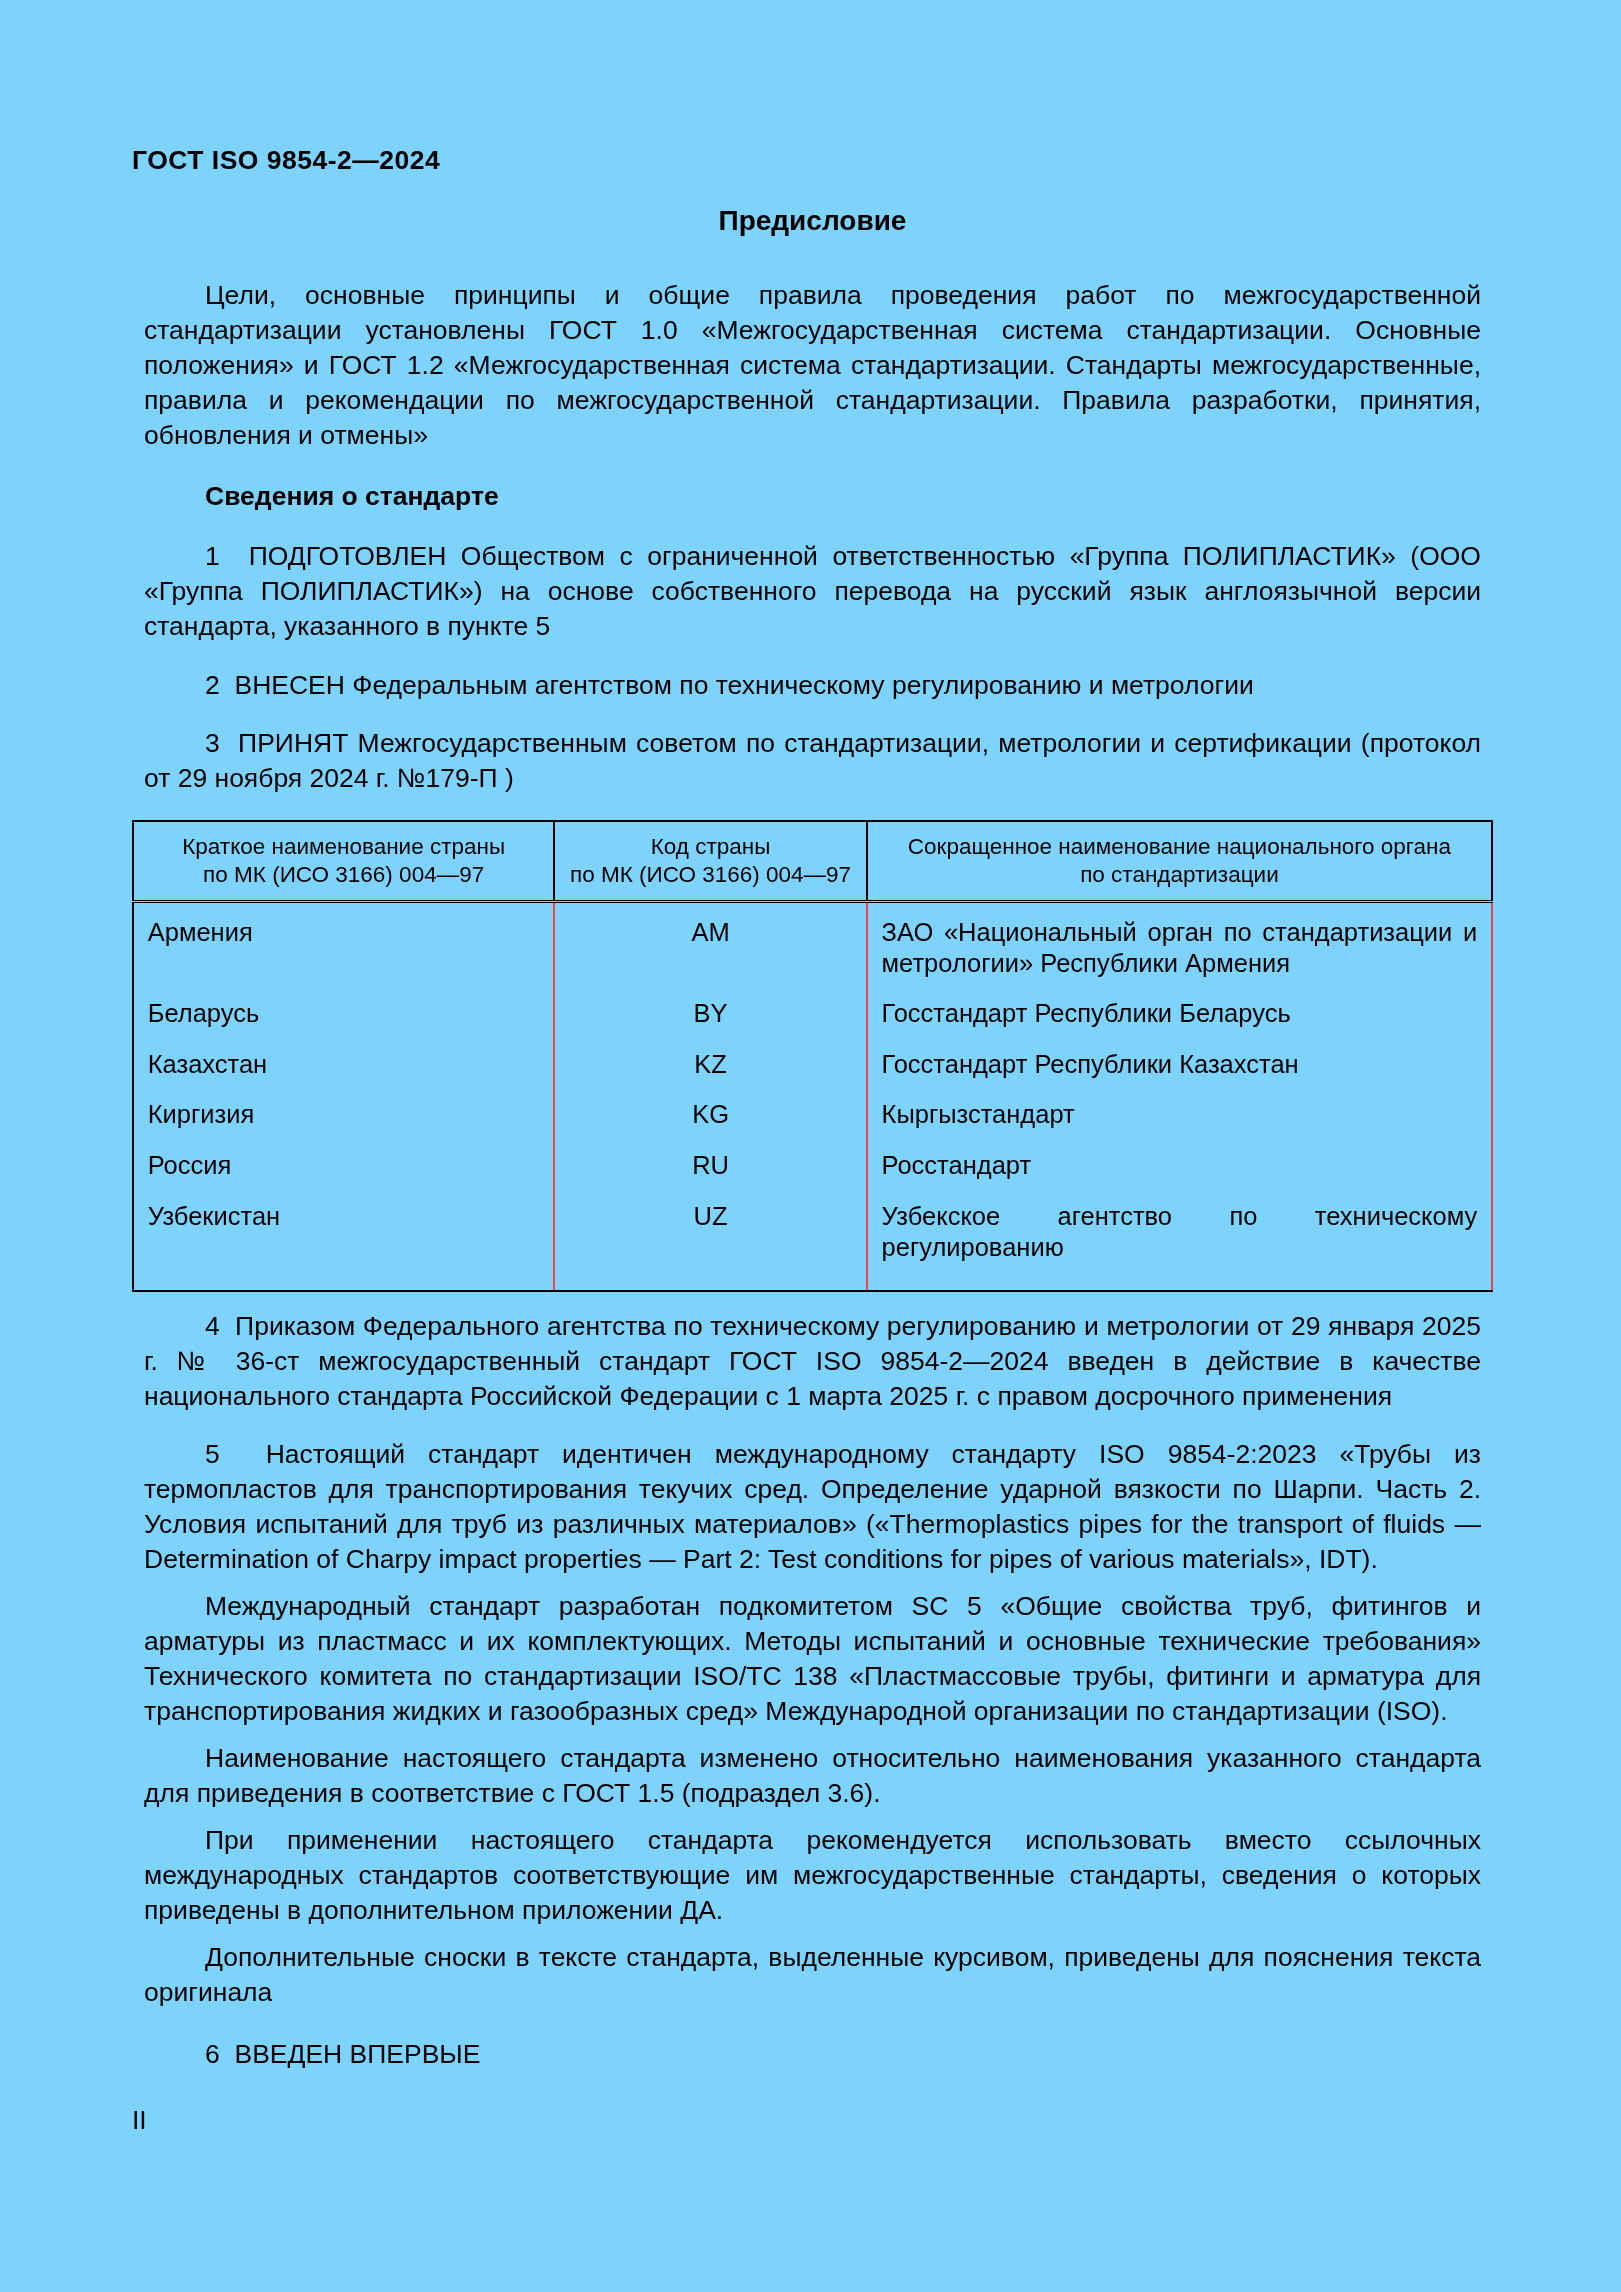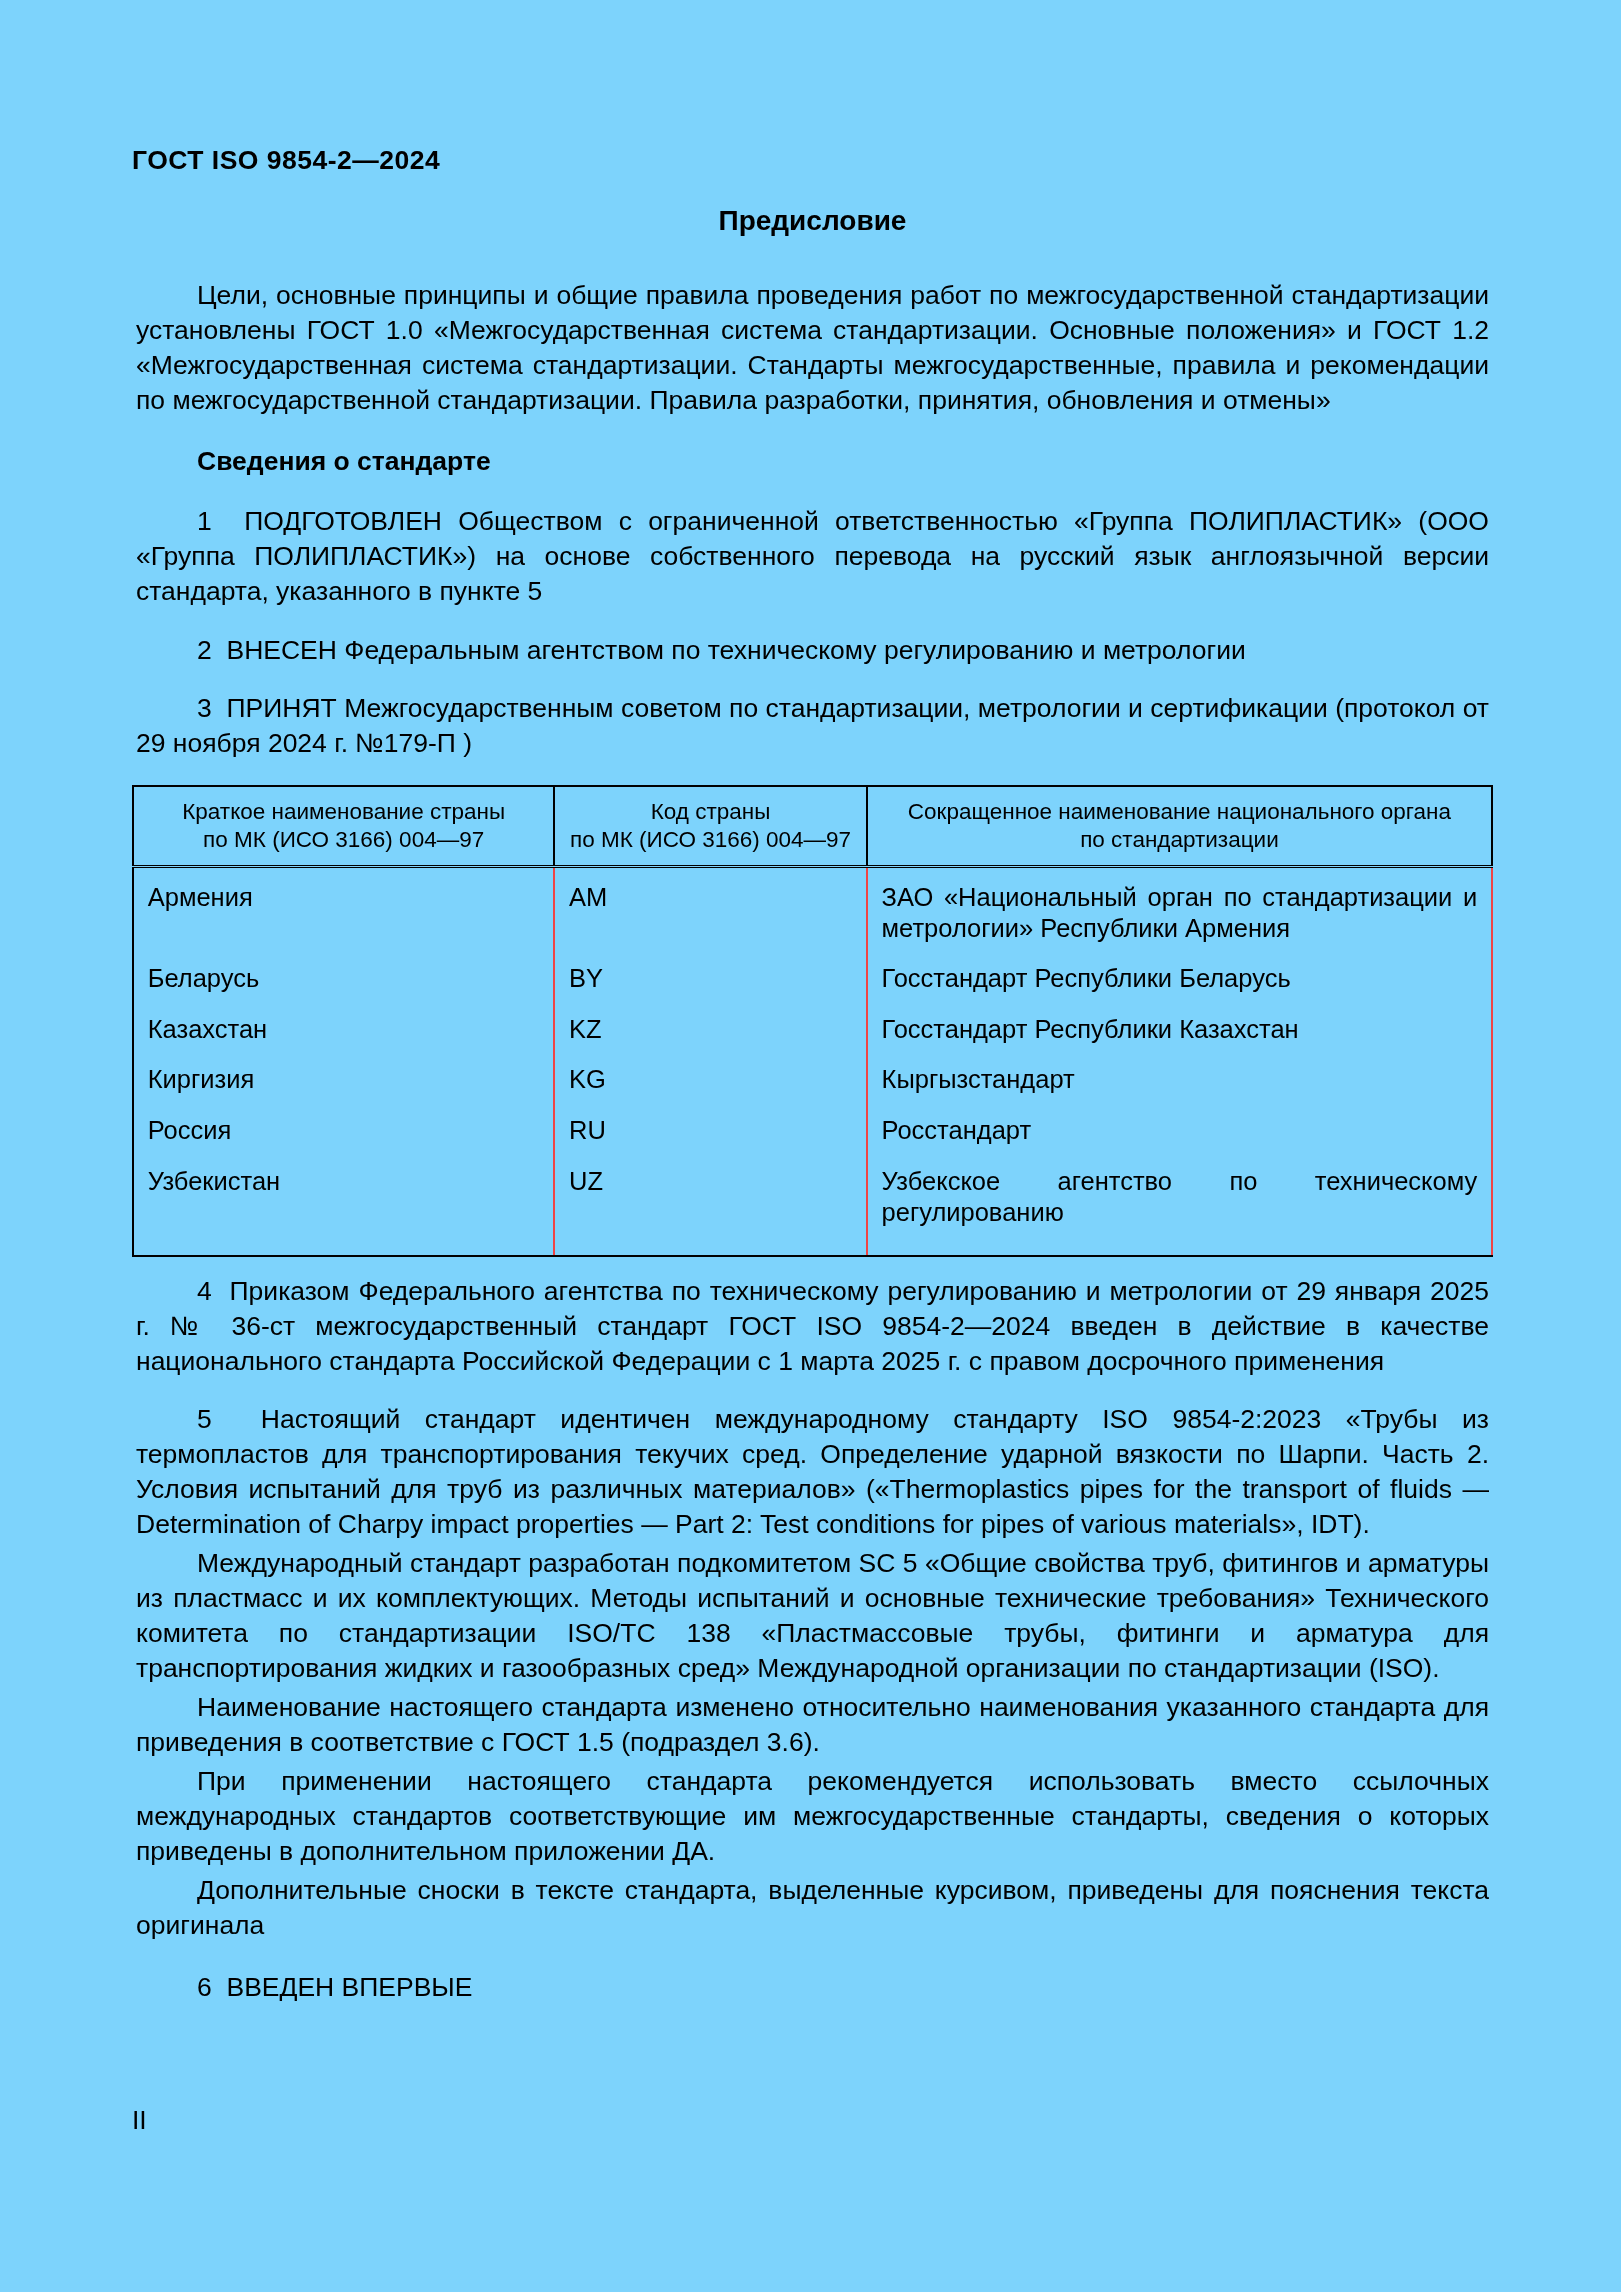--- a/index.html
+++ b/index.html
@@ -28,21 +28,21 @@
   }
   .title {
     font-size: 28px;
     font-weight: bold;
     text-align: center;
     margin: 0 0 41px 0;
   }
   p.para {
     font-size: 26.5px;
     line-height: 35px;
-    margin: 4px;
+    margin: 12px;
     text-align: justify;
     text-indent: 61px;
   }
   p.subhead {
     font-weight: bold;
     text-align: left;
   }
   p.left {
     text-align: left;
   }
@@ -77,21 +77,21 @@
     font-size: 25.5px;
     line-height: 31px;
     vertical-align: top;
     padding: 9.8px 13.7px;
   }
   table.vote-table tbody tr:first-child td { padding-top: 13.7px; }
   table.vote-table tbody tr:last-child td {
     border-bottom: 2.9px solid #000000;
     padding-bottom: 27px;
   }
-  table.vote-table td.code { }
+  table.vote-table td.code { text-align: center; }
   table.vote-table td.org  { text-align: justify; }
 
   .page-num {
     position: absolute;
     left: 132px;
     top: 2105px;
     font-size: 26.5px;
   }
 </style>
 </head>

